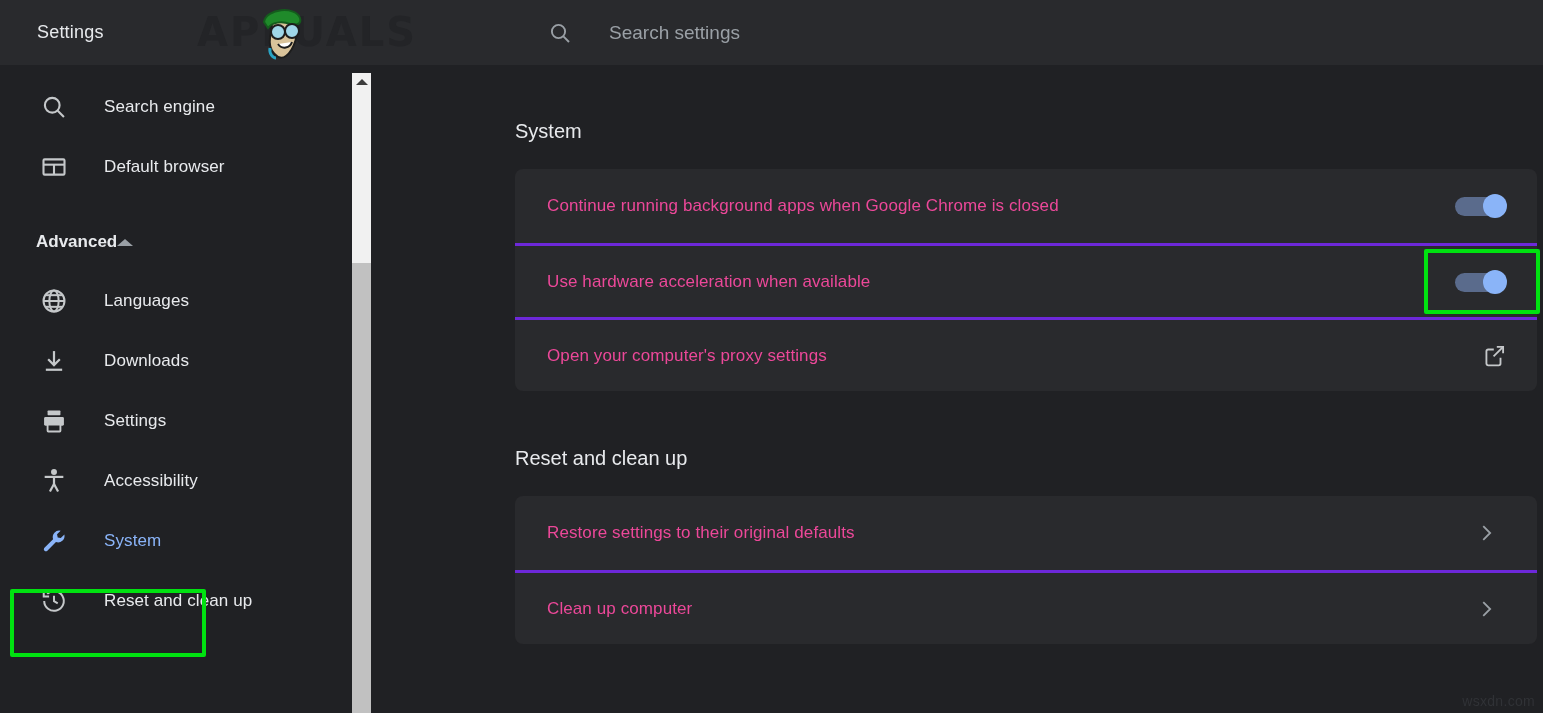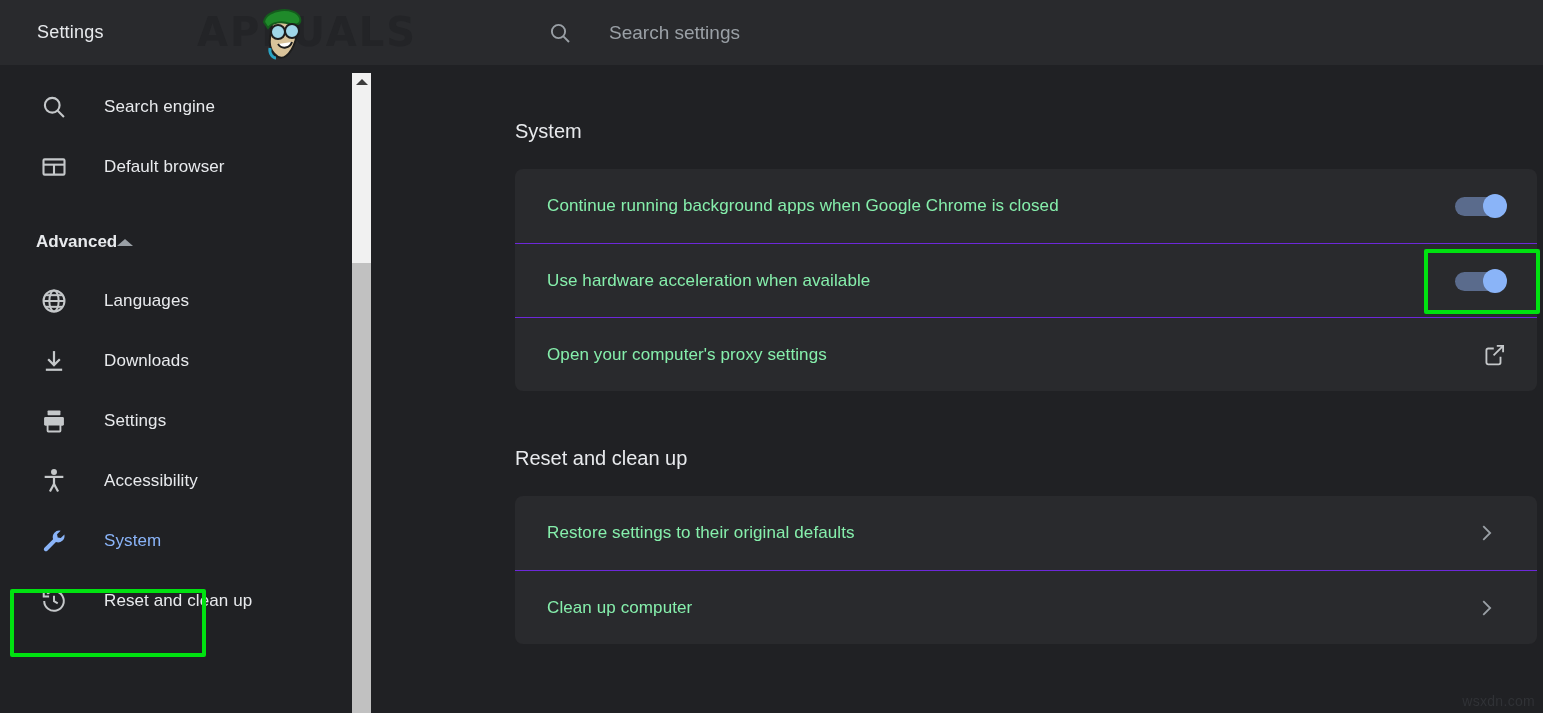--- a/index.html
+++ b/index.html
@@ -129,23 +129,23 @@
   #sec-reset { margin-top: 56px; }
 
   .card {
     margin-left: 140px; margin-top: 26px; width: 1022px;
     background: #292a2d; border-radius: 8px; overflow: hidden;
   }
   .row {
     position: relative;
     display: flex; align-items: center; justify-content: space-between;
     height: 74px; padding: 0 30px 0 32px;
-    color: #86efac; font-size: 17px; cursor: pointer;
-  }
-  .row + .row { border-top: 1px solid #6d28d9; }
+    color: #ec4899; font-size: 17px; cursor: pointer;
+  }
+  .row + .row { border-top: 3px solid #6d28d9; }
   .row .row-label { font-weight: 400; letter-spacing: .1px; }
 
   
   .toggle { position: relative; width: 52px; height: 24px; cursor: pointer; }
   .toggle .track {
     position: absolute; left: 0; top: 3px;
     width: 44px; height: 19px; border-radius: 10px; background: #5a6b8c;
   }
   .toggle .knob {
     position: absolute; right: 0; top: 0;

